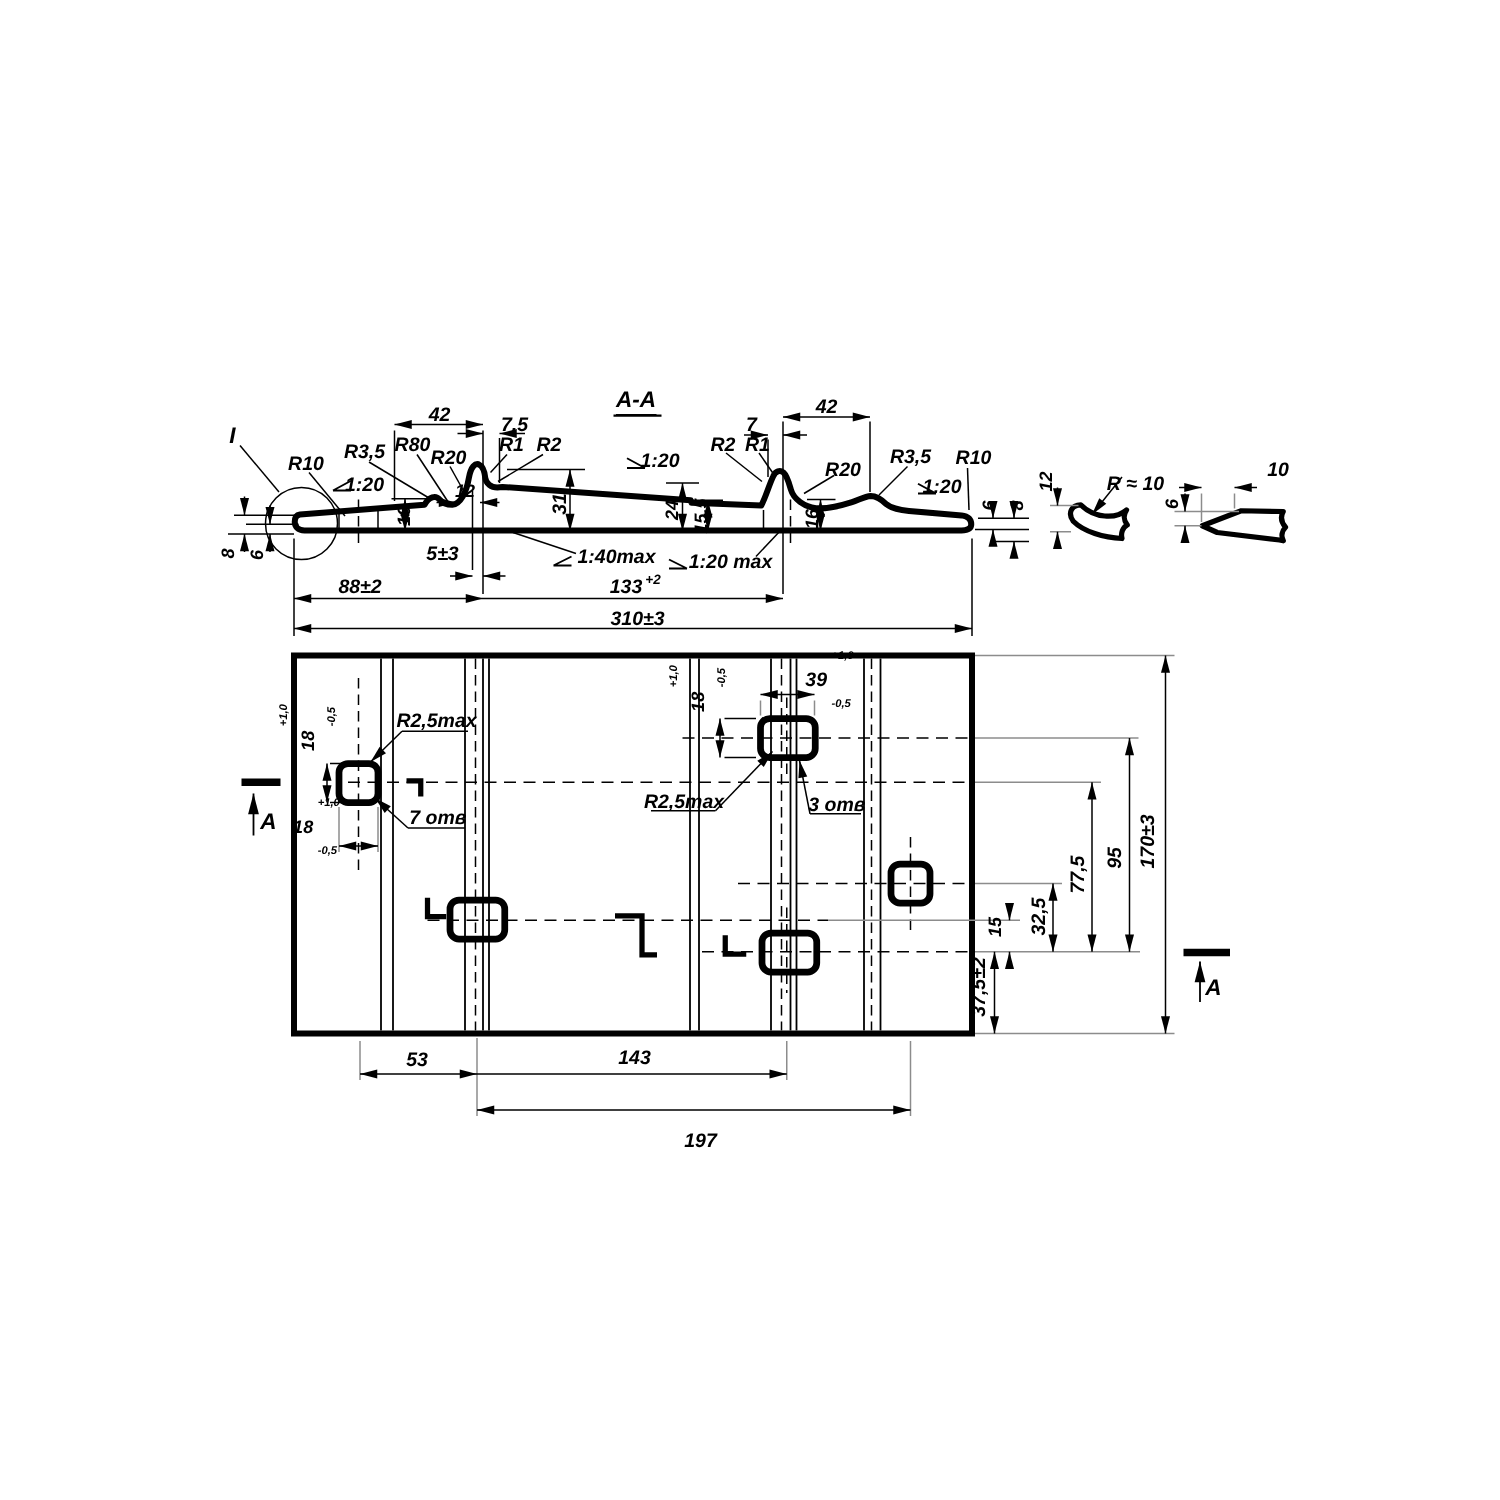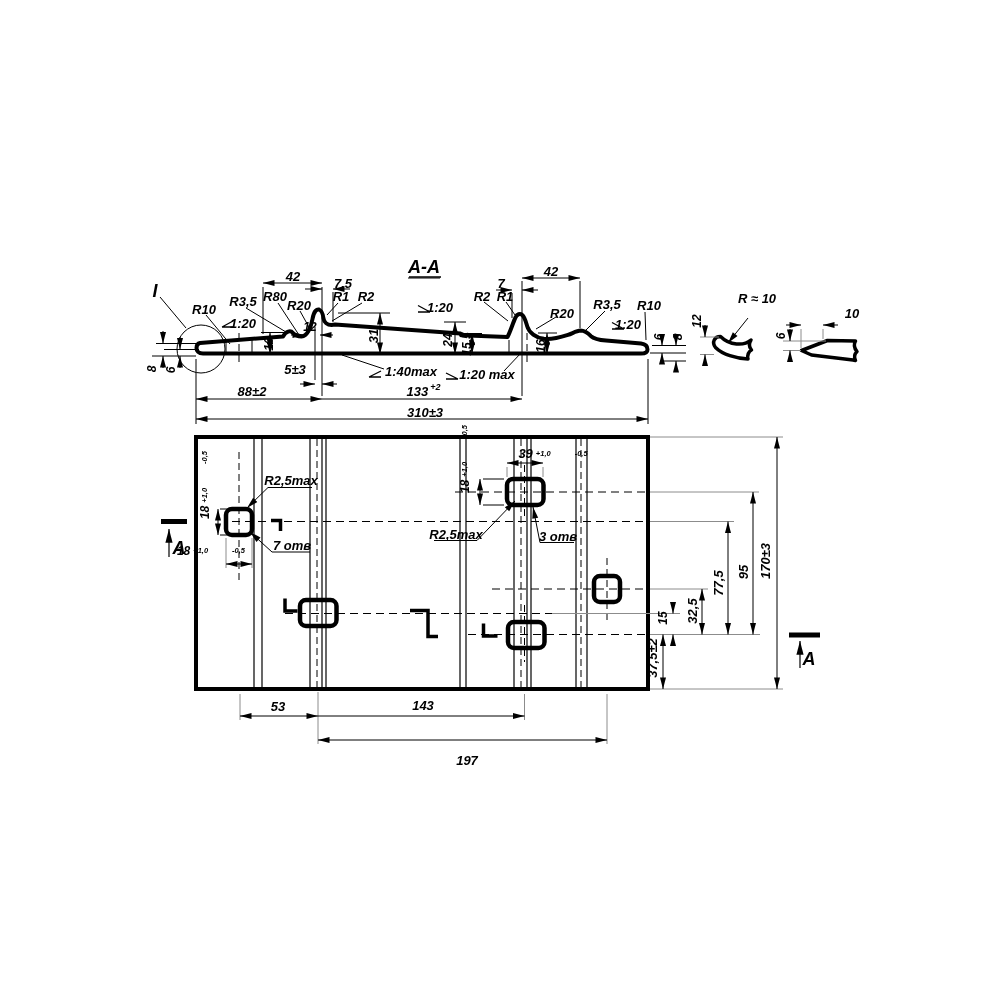--- a/index.html
+++ b/index.html
@@ -3,22 +3,22 @@
 <meta charset="utf-8">
 <style>
   html,body{margin:0;padding:0;background:#fff;}
   #canvas{position:relative;width:1000px;height:1000px;background:#fff;overflow:hidden;
           font-family:"Liberation Sans", sans-serif;}
   svg{position:absolute;left:0;top:0;}
   .lbl{position:absolute;transform:translate(-50%,-50%);
        font:italic bold 13px "Liberation Sans", sans-serif;color:#000;
        white-space:nowrap;display:flex;align-items:center;gap:1px;line-height:1;}
   .rot{transform:translate(-50%,-50%) rotate(-90deg);}
-  .big{font-size:18px;}
-  .tol{display:inline-flex;font-size:7.5px;line-height:7.5px;
+  .big{font-size:15px;}
+  .tol{display:inline-flex;flex-direction:column;font-size:7.5px;line-height:7.5px;
        font-weight:bold;margin-left:2px;gap:24px;}
   .tol b{font-weight:bold;}
   sup.t{font-size:9px;position:relative;top:-4px;left:1px;}
   .underlined{border-bottom:1.5px solid #000;padding-bottom:2px;}
 </style>
 </head>
 <body>
 
 <div id="canvas">
 
@@ -312,31 +312,31 @@
 <div class="lbl" style="left:562px;top:313px">R20</div>
 <div class="lbl rot" style="left:541px;top:346px;font-size:12px">16</div>
 <div class="lbl" style="left:607px;top:304px">R3,5</div>
 <div class="lbl" style="left:628px;top:324px">1:20</div>
 <div class="lbl" style="left:649px;top:305px">R10</div>
 <div class="lbl rot" style="left:152px;top:369px;font-size:12px">8</div>
 <div class="lbl rot" style="left:171px;top:370px;font-size:12px">6</div>
 <div class="lbl" style="left:295px;top:369px">5±3</div>
 <div class="lbl" style="left:411px;top:371px">1:40max</div>
 <div class="lbl" style="left:487px;top:374px">1:20 max</div>
-<div class="lbl" style="left:252px;top:391px">88±2</div>
+<div class="lbl" style="left:240px;top:391px">88±2</div>
 <div class="lbl" style="left:423px;top:391px">
       <span>133</span>
       <sup class="t">+2</sup>
     </div>
 <div class="lbl" style="left:425px;top:412px">310±3</div>
 <div class="lbl rot" style="left:659px;top:337px;font-size:12px">6</div>
 <div class="lbl rot" style="left:678px;top:337px;font-size:12px">8</div>
 
 <div class="lbl rot" style="left:697px;top:321px;font-size:12px">12</div>
-<div class="lbl" style="left:757px;top:298px">R ≈ 10</div>
+<div class="lbl" style="left:757px;top:322px">R ≈ 10</div>
 <div class="lbl" style="left:852px;top:313px">10</div>
 <div class="lbl rot" style="left:781px;top:336px;font-size:12px">6</div>
 
 <div class="lbl rot" style="left:205px;top:485px;font-size:12px">
       <span>18</span>
       <span class="tol">
         <b>+1,0</b>
         <b>-0,5</b>
       </span>
     </div>

